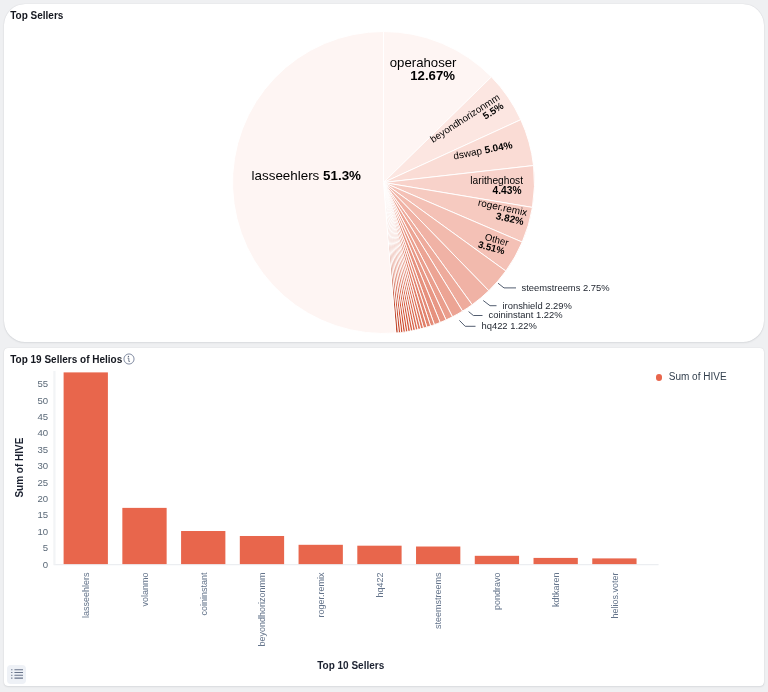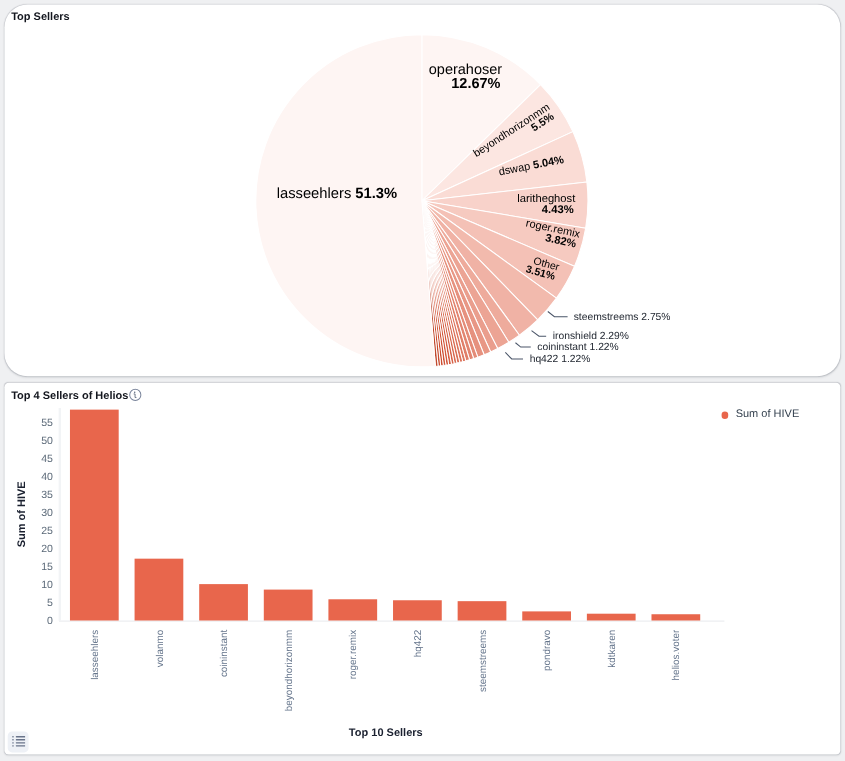--- a/index.html
+++ b/index.html
@@ -106,21 +106,21 @@
           <path d="M 459.4 320.4 L 465.2 326.3 L 475.5 326.3" fill="none" stroke="#4a5568" stroke-width="0.95"></path>
           <text x="481.5" y="329" font-size="9.4" font-family="&quot;Liberation Sans&quot;,sans-serif" fill="#1c222c"><tspan>hq422  </tspan><tspan>1.22%</tspan></text>
           <g transform="rotate(0 361 179.6)">
             <text x="361" y="179.6" font-size="13.4" text-anchor="end" font-family="&quot;Liberation Sans&quot;,sans-serif" fill="#000000"><tspan>lasseehlers </tspan><tspan font-weight="bold">51.3%</tspan></text>
           </g>
         </svg>
     </div>
   </div>
 
   <div class="card" id="card-bar">
-    <div class="card-title"><span>Top 4 Sellers of Helios</span><span class="info-icon"><svg width="12" height="12" viewBox="0 0 22 22">
+    <div class="card-title"><span>Top 19 Sellers of Helios</span><span class="info-icon"><svg width="12" height="12" viewBox="0 0 22 22">
             <circle cx="11" cy="11" r="9.3" fill="none" stroke="#78839a" stroke-width="1.7"></circle>
             <circle cx="10" cy="6.4" r="1.25" fill="#5f6a7d"></circle>
             <path d="M8.3 9.4 h2.3 v6.0 h2.3" fill="none" stroke="#5f6a7d" stroke-width="1.5"></path>
           </svg></span></div>
     <div class="legend">
       <span class="legend-dot"></span>
       <span class="legend-label">Sum of HIVE</span>
     </div>
     <div class="bar-wrap">
       <svg id="bar-svg" width="760" height="338" viewBox="4 348 760 338">

